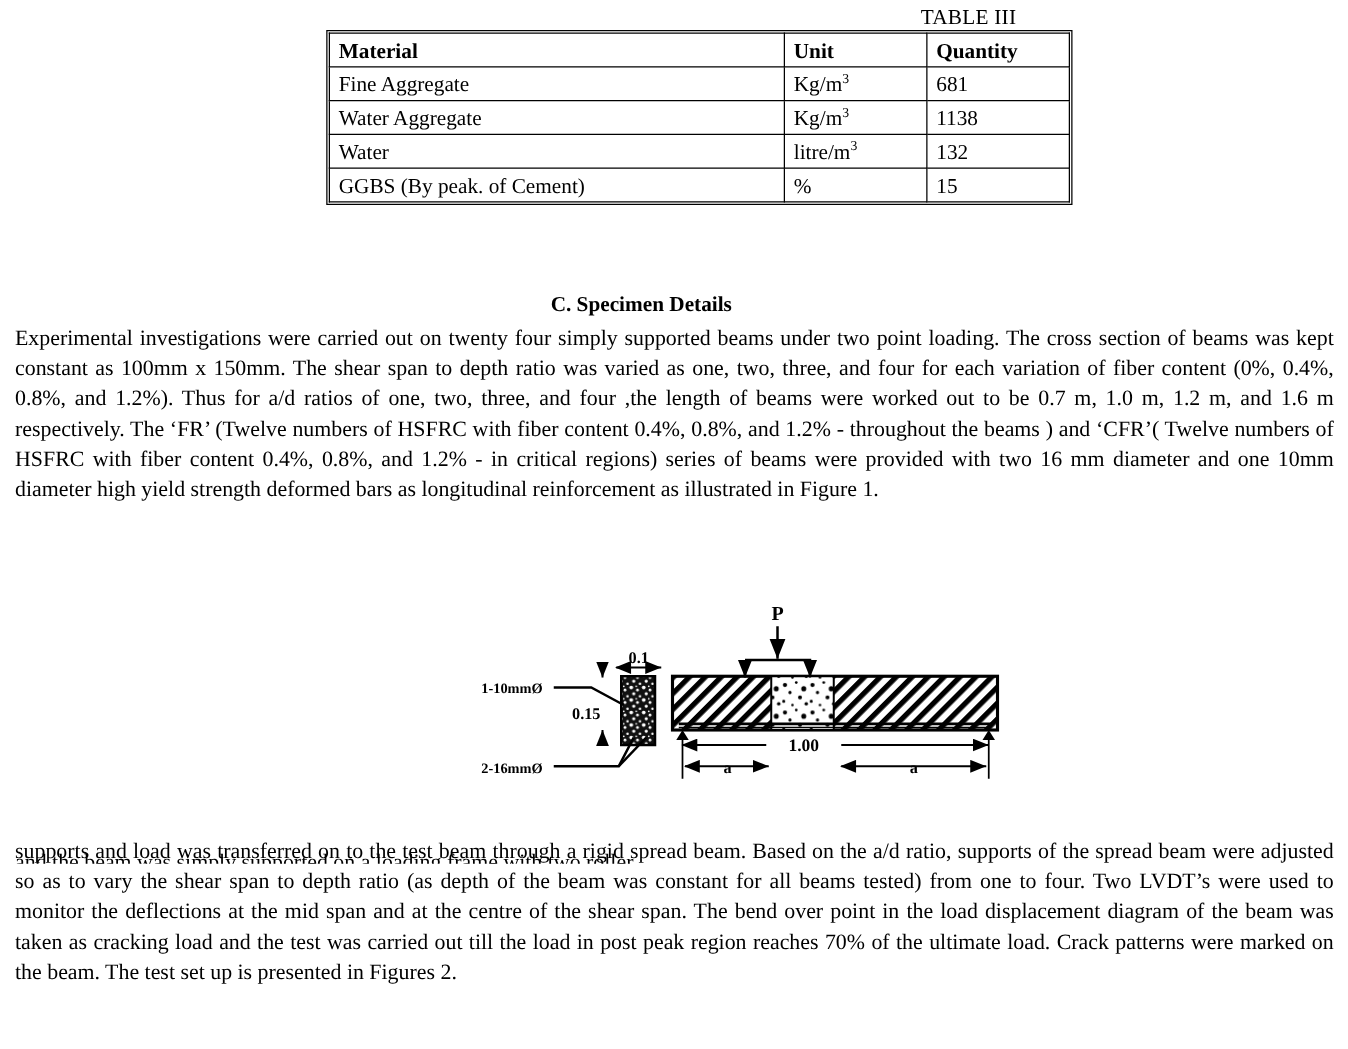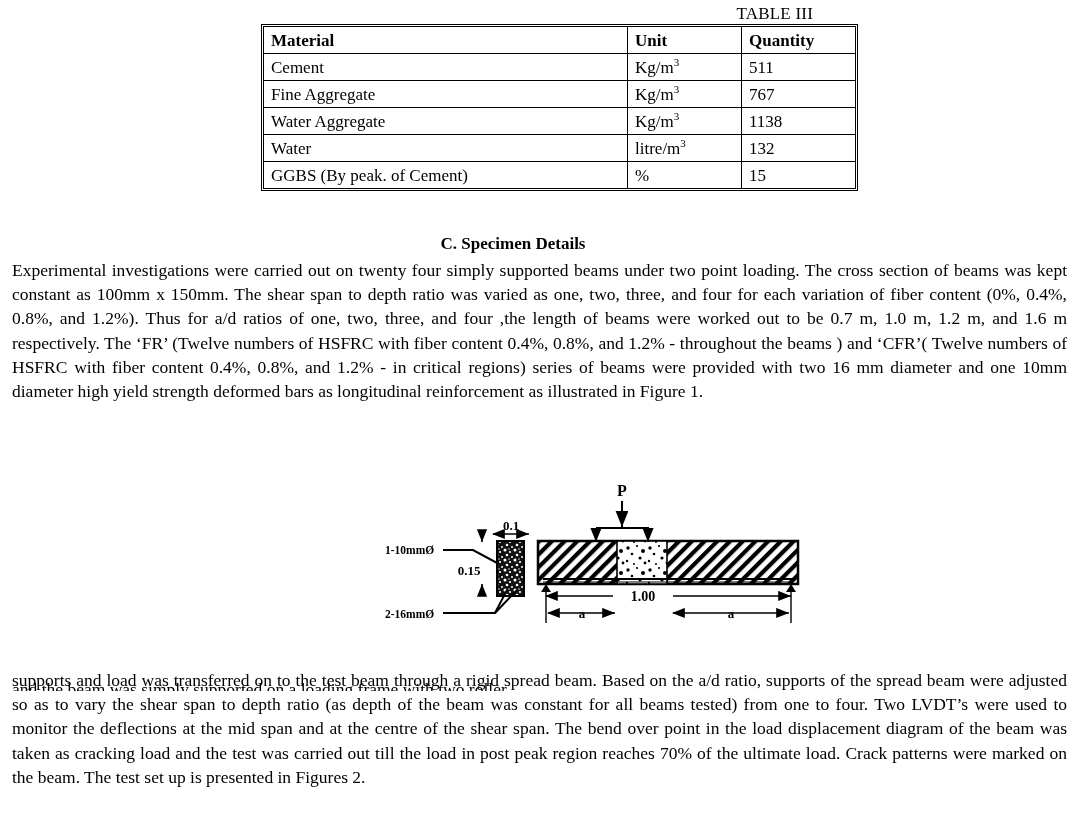--- a/index.html
+++ b/index.html
@@ -123,28 +123,23 @@
   <table class="data-table">
     <thead>
       <tr>
         <th class="col-material">Material</th>
         <th class="col-unit">Unit</th>
         <th class="col-qty">Quantity</th>
       </tr>
     </thead>
     <tbody>
         <tr>
-          <td class="col-material">Cement</td>
-          <td class="col-unit">Kg/m<sup>3</sup></td>
-          <td class="col-qty">511</td>
-        </tr>
-        <tr>
           <td class="col-material">Fine Aggregate</td>
           <td class="col-unit">Kg/m<sup>3</sup></td>
-          <td class="col-qty">767</td>
+          <td class="col-qty">681</td>
         </tr>
         <tr>
           <td class="col-material">Water Aggregate</td>
           <td class="col-unit">Kg/m<sup>3</sup></td>
           <td class="col-qty">1138</td>
         </tr>
         <tr>
           <td class="col-material">Water</td>
           <td class="col-unit">litre/m<sup>3</sup></td>
           <td class="col-qty">132</td>

